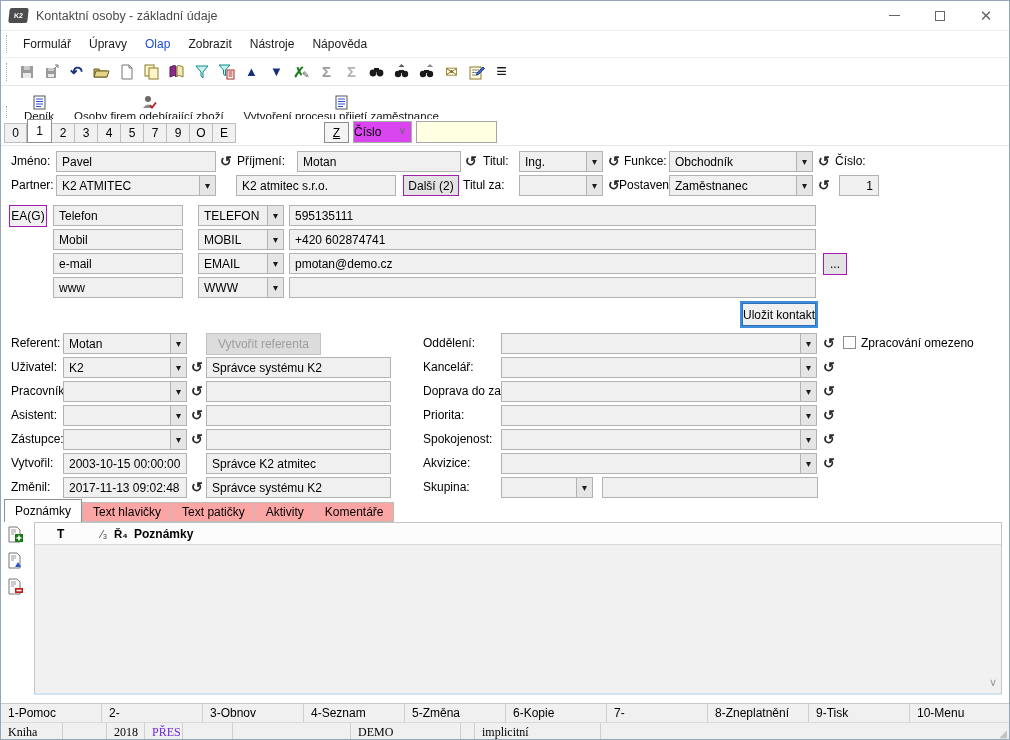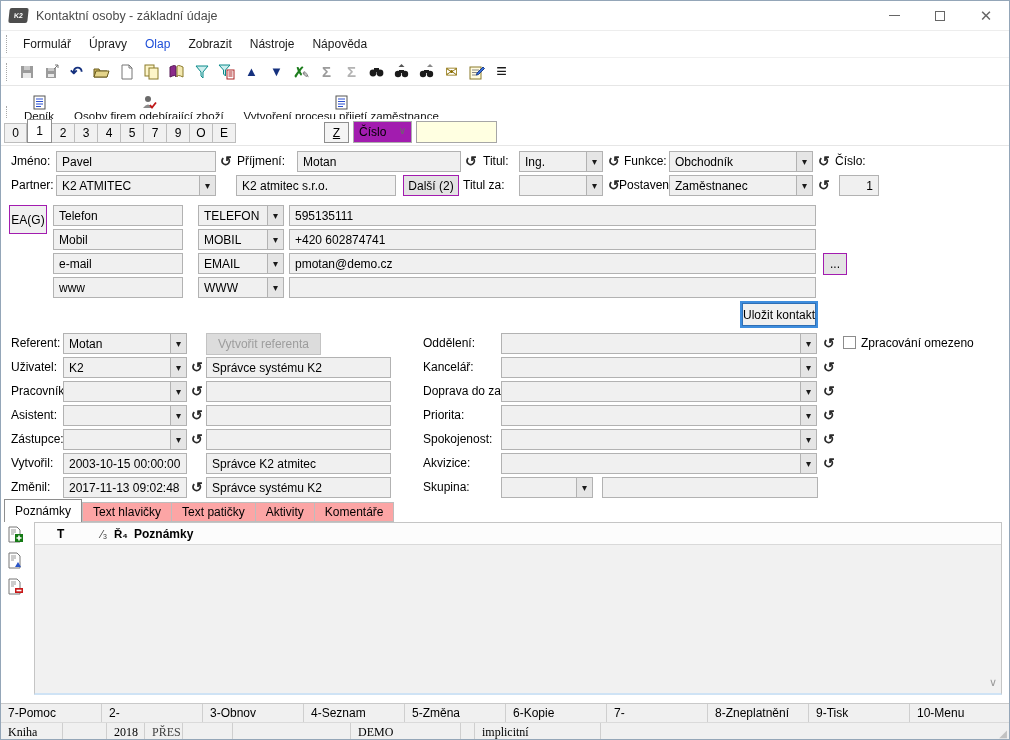--- a/index.html
+++ b/index.html
@@ -41,21 +41,21 @@
   .toolbar2{top:84px;height:40px;display:flex;align-items:flex-end;background:#fff;border-top:1px solid #e6e6e6;border-bottom:1px solid #e6e6e6;}
   .tb2btn{display:flex;flex-direction:column;align-items:center;justify-content:center;padding:1px 10px 2px;gap:0px;}
   .tb2btn .lab{font-size:11.5px;color:#111;}
 
   
   .tabstrip{top:118px;height:26px;display:flex;align-items:flex-end;background:#fff;}
   .rtab{width:23px;height:20px;margin-bottom:2px;background:#f1f1f1;border:1px solid #bdbdbd;border-left:none;display:flex;align-items:center;justify-content:center;font-size:12px;}
   .rtab:first-child{border-left:1px solid #bdbdbd;margin-left:3px;}
   .rtab.active{background:#fff;border:1px solid #8e8e8e;height:24px;width:25px;position:relative;z-index:2;}
   .zbtn{width:25px;height:21px;margin:0 0 2px 88px;background:#f4f4f4;border:1px solid #8e8e8e;display:flex;align-items:center;justify-content:center;text-decoration:underline;}
-  .fieldsel{width:59px;height:22px;margin:0 0 2px 4px;background:#a21caf;border:1px solid #adadad;display:flex;align-items:center;padding-left:5px;position:relative;}
+  .fieldsel{width:59px;height:22px;margin:0 0 2px 4px;background:#d946ef;border:1px solid #adadad;display:flex;align-items:center;position:relative;}
   .fieldsel::after{content:"∨";position:absolute;right:5px;top:3px;color:#6a6a6a;font-size:10px;}
   .searchbox{width:81px;height:22px;margin:0 0 2px 4px;background:#ffffe1;border:1px solid #a6a6a6;}
 
   
   .form{top:144px;height:354px;background:#fff;border-top:1px solid #e6e6e6;}
   .lbl{position:absolute;line-height:21px;white-space:nowrap;}
   .fld{position:absolute;height:21px;background:#f0f0f0;border:1px solid #b2b2b2;padding:2px 5px;display:flex;align-items:center;white-space:nowrap;overflow:hidden;}
   .fld.num{justify-content:flex-end;}
   .combo{position:absolute;height:21px;background:#f0f0f0;border:1px solid #b2b2b2;padding:2px 20px 2px 5px;display:flex;align-items:center;white-space:nowrap;overflow:hidden;}
   .cbtn{position:absolute;right:0px;top:0px;bottom:0px;width:16px;background:#e5e5e5;border-left:1px solid #b2b2b2;display:flex;align-items:center;justify-content:center;}
@@ -83,21 +83,21 @@
   .gscroll{position:absolute;right:4px;bottom:4px;color:#9a9a9a;font-size:11px;}
 
   
   .fnbar{top:702px;height:19px;display:flex;background:#f0f0f0;border-top:1px solid #c9c9c9;}
   .fnc{width:101px;border-right:1px solid #cfcfcf;display:flex;align-items:center;padding-left:7px;font-size:12px;white-space:nowrap;overflow:hidden;}
   .fnc:last-child{flex:1;border-right:none;}
 
   
   .statusbar{top:721px;height:19px;display:flex;background:#f0f0f0;border-top:1px solid #dadada;}
   .stc{border-right:1px solid #cfcfcf;display:flex;align-items:center;padding-left:7px;font-size:12px;white-space:nowrap;overflow:hidden;font-family:Liberation Serif, serif;}
-  .stc.dim{color:#404040;}
+  .stc.dim{color:#6d28d9;}
   .resizegrip{position:absolute;right:2px;bottom:2px;color:#c2c2c2;font-size:10px;}
 </style>
 </head>
 <body>
 
 <div class="win">
 
   <div class="bar titlebar">
     <span class="appicon">K2</span>
     <span class="title">Kontaktní osoby - základní údaje</span>
@@ -293,21 +293,21 @@
       </span>
     <span class="hist" style="left:607px;top:32px"></span>
     <span class="lbl" style="left:618px;top:29px">Postavení:</span>
     <span class="combo" style="left:668px;top:29px;width:144px">
         <span>Zaměstnanec</span>
         <span class="cbtn"></span>
       </span>
     <span class="hist" style="left:817px;top:32px"></span>
     <span class="fld num" style="left:838px;top:29px;width:40px">1</span>
 
-    <span class="pbtn" style="left:8px;top:59px;width:38px;height:29px;background:#f0f0f0">EA(G)</span>
+    <span class="pbtn" style="left:8px;top:59px;width:38px;height:22px;background:#f0f0f0">EA(G)</span>
 
     <span class="fld" style="left:52px;top:59px;width:130px">Telefon</span>
     <span class="combo" style="left:197px;top:59px;width:86px">
         <span>TELEFON</span>
         <span class="cbtn"></span>
       </span>
     <span class="fld" style="left:288px;top:59px;width:527px">595135111</span>
 
     <span class="fld" style="left:52px;top:83px;width:130px">Mobil</span>
     <span class="combo" style="left:197px;top:83px;width:86px">
@@ -466,21 +466,21 @@
         <span style="left:22px;font-weight:bold">T</span>
         <span style="left:66px;font-size:11px;color:#333">⁄₃</span>
         <span style="left:79px;font-weight:bold;font-size:11.5px">Ř₄</span>
         <span style="left:99px;font-weight:bold">Poznámky</span>
       </div>
       <span class="gscroll">∨</span>
     </div>
   </div>
 
   <div class="bar fnbar">
-    <span class="fnc">7-Pomoc</span>
+    <span class="fnc">1-Pomoc</span>
     <span class="fnc">2-</span>
     <span class="fnc">3-Obnov</span>
     <span class="fnc">4-Seznam</span>
     <span class="fnc">5-Změna</span>
     <span class="fnc">6-Kopie</span>
     <span class="fnc">7-</span>
     <span class="fnc">8-Zneplatnění</span>
     <span class="fnc">9-Tisk</span>
     <span class="fnc">10-Menu</span>
   </div>

